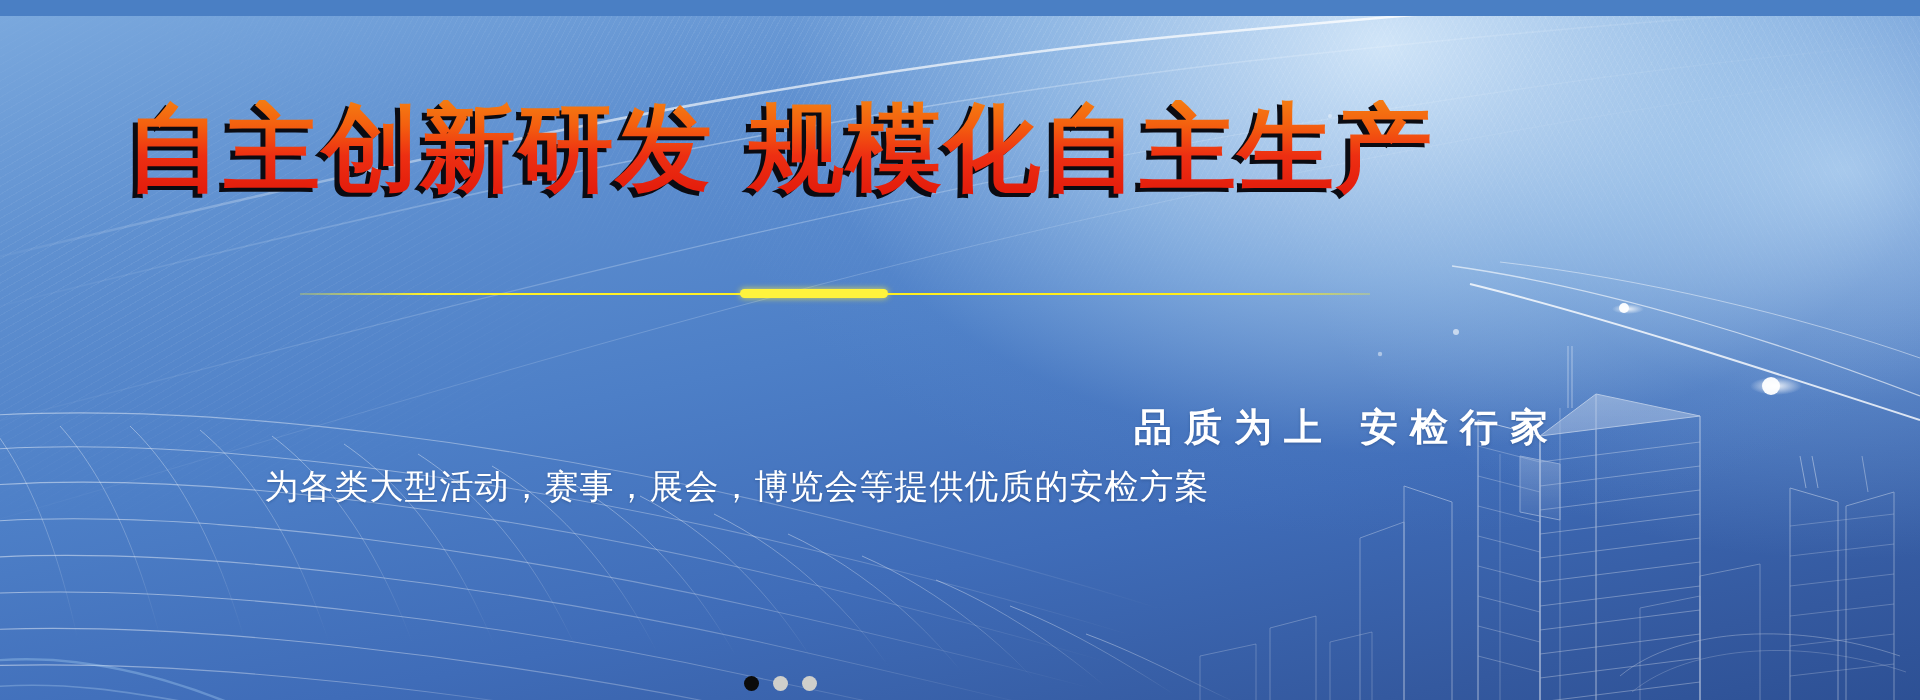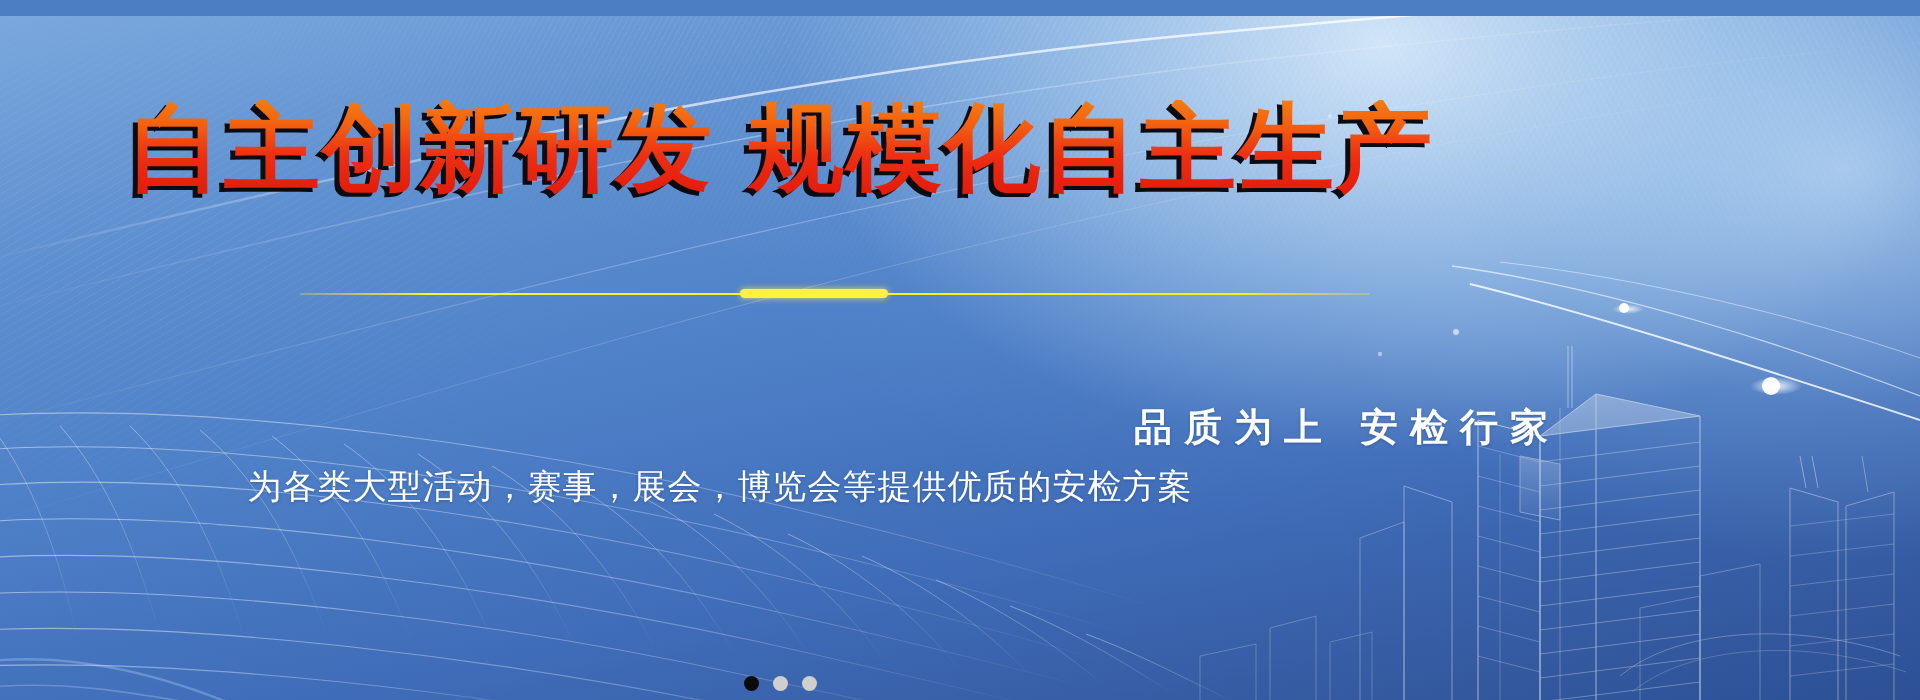--- a/index.html
+++ b/index.html
@@ -77,21 +77,21 @@
 
   #subtitle-main{
     position:absolute;top:386px;left:0;width:1560px;text-align:right;
     color:#ffffff;font-size:38px;font-weight:bold;letter-spacing:12px;
     text-indent:12px;white-space:nowrap;
     text-shadow:0 1px 3px rgba(20,50,95,.35);
   }
   #subtitle-main .sp{display:inline-block;width:26px;}
 
   #subtitle-sub{
-    position:absolute;top:448px;left:0;width:1440px;text-align:center;
+    position:absolute;top:448px;left:17px;width:1440px;text-align:center;
     color:#ffffff;font-size:34px;font-weight:normal;letter-spacing:1px;
     white-space:nowrap;
     text-shadow:0 1px 3px rgba(20,50,95,.35);
   }
 
   #carousel-dots{
     position:absolute;top:660px;left:0;width:1560px;
     display:flex;justify-content:center;align-items:center;gap:14px;
   }
   .dot{width:15px;height:15px;border-radius:50%;background:#cfcfcb;cursor:pointer;}

